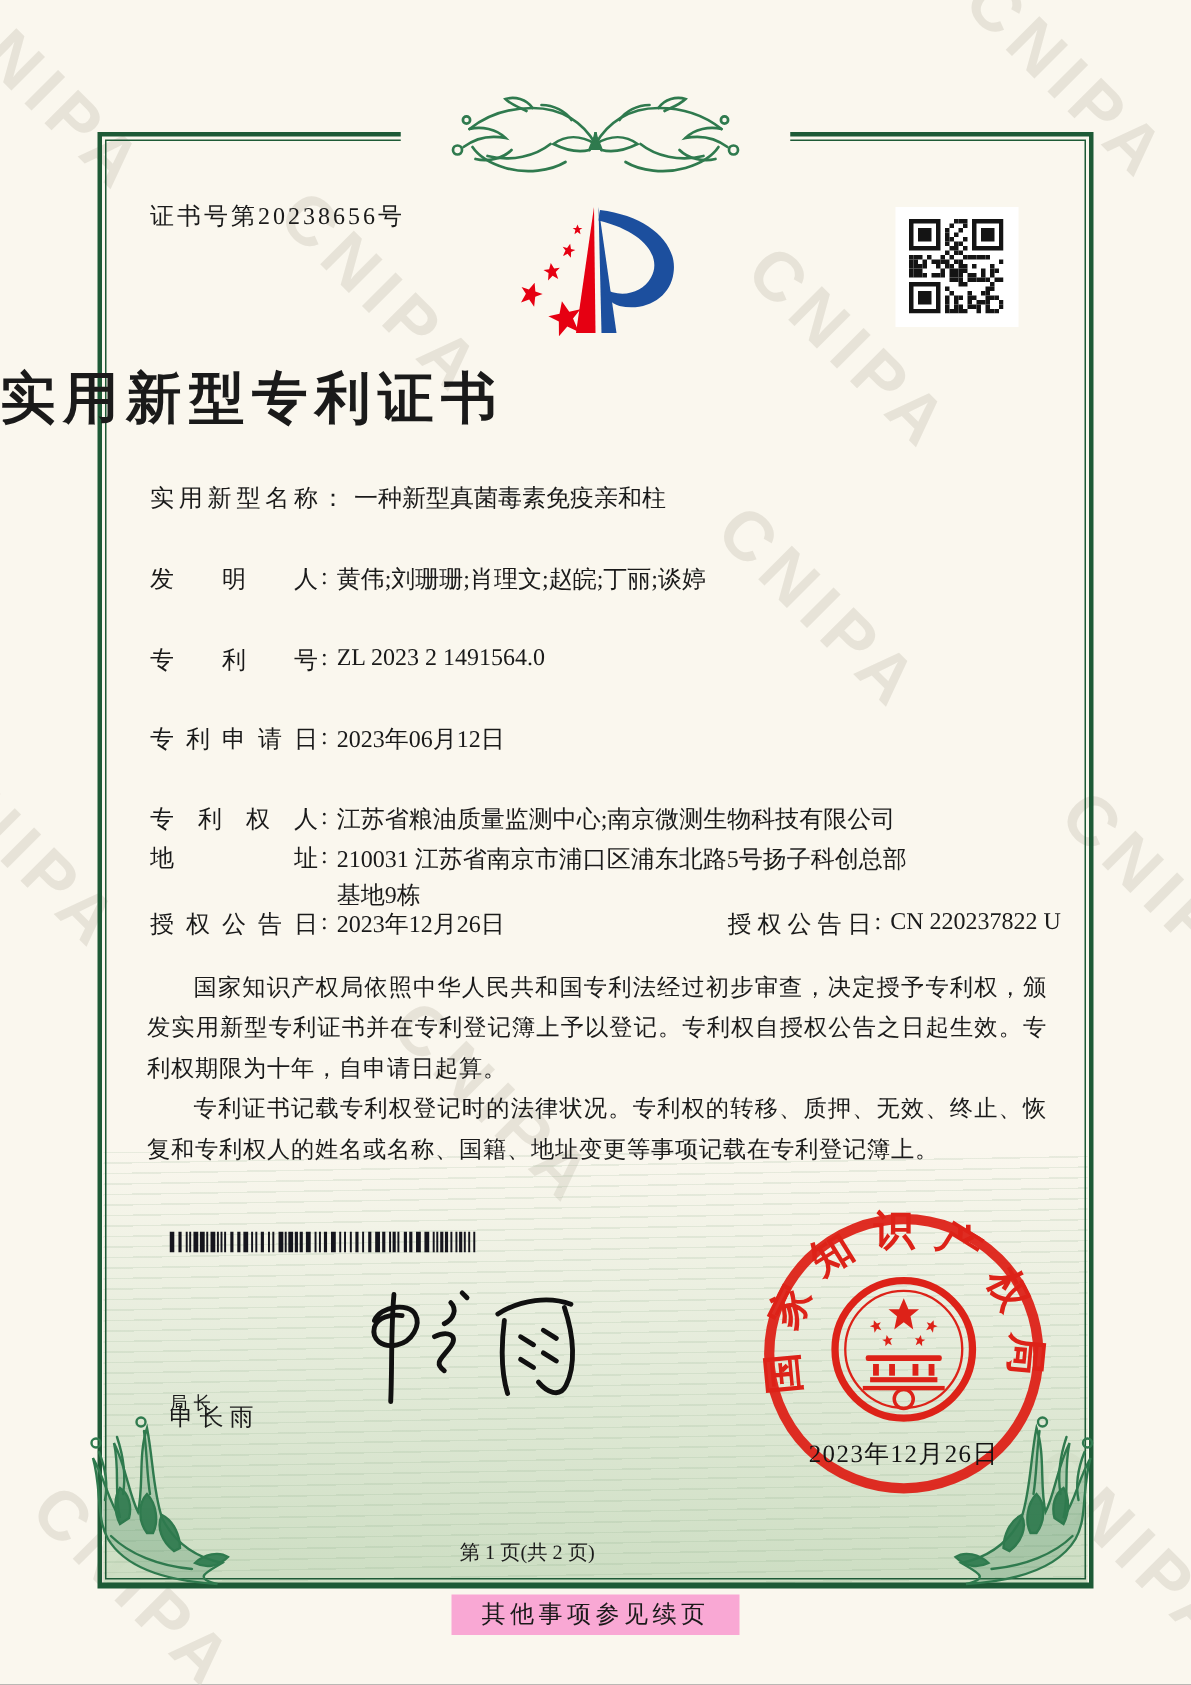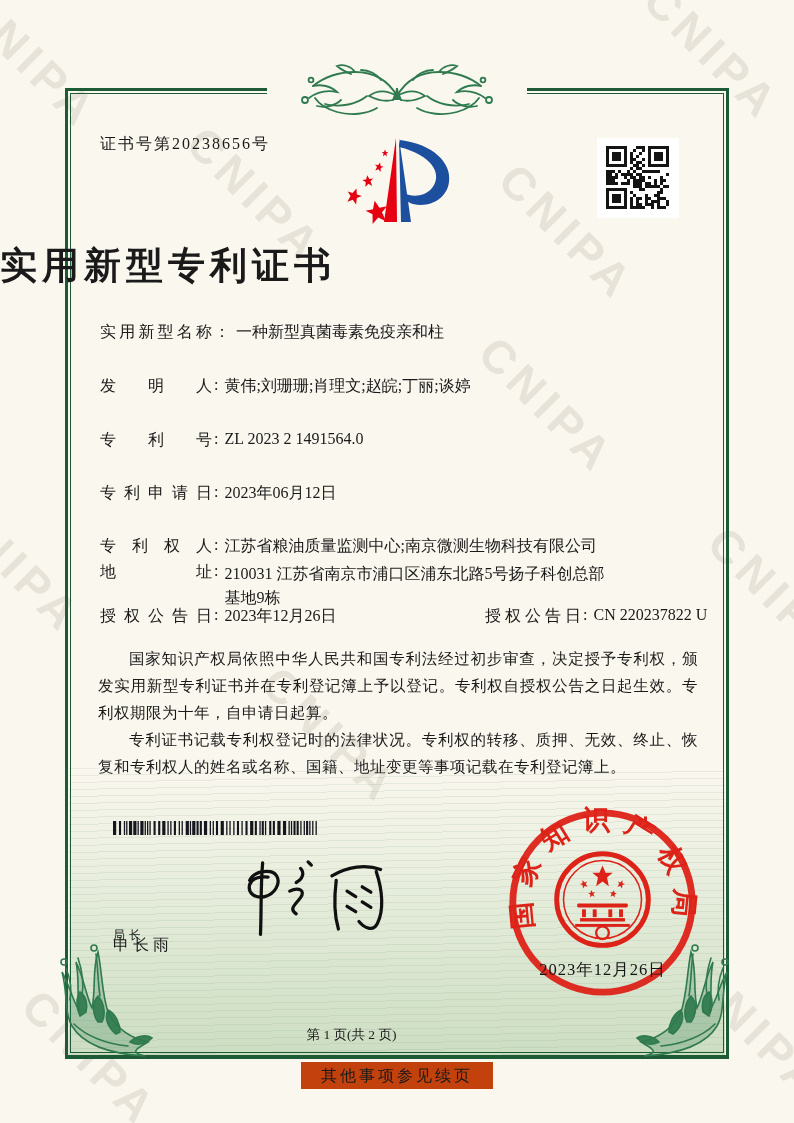--- a/index.html
+++ b/index.html
@@ -59,21 +59,21 @@
   .barcode{position:absolute; left:113px; top:821px; z-index:5;}
   
   .sig-title{position:absolute; left:113px; top:882px; font-size:12px; letter-spacing:4px; z-index:5; font-family:"Liberation Sans","DejaVu Sans",sans-serif;margin-top:45px;}
   .sig-name{position:absolute; left:113px; top:914px; font-size:16px; letter-spacing:4px; z-index:5; font-family:"Liberation Sans","DejaVu Sans",sans-serif;margin-top:21px;}
   .sig-script{position:absolute; left:225px; top:850px; z-index:5;}
   
   .seal{position:absolute; left:505px; top:805px; z-index:6;}
   
   .page-info{position:absolute; left:0; width:703px; top:1026px; text-align:center; font-size:13.5px; z-index:5;}
   .footer-note{position:absolute; left:0; width:794px; top:1066px; text-align:center; z-index:5;}
-  .footer-note span{background:#c2410c; padding:5px 20px; font-size:16px; letter-spacing:3px;}
+  .footer-note span{background:#f9a8d4; padding:5px 20px; font-size:16px; letter-spacing:3px;}
 </style>
 </head>
 <body>
 
 <div class="page">
 
   <div class="wm" style="left:30px; top:60px;">CNIPA</div>
   <div class="wm" style="left:712px; top:52px;">CNIPA</div>
   <div class="wm" style="left:255px; top:195px;">CNIPA</div>
   <div class="wm" style="left:567px; top:232px;">CNIPA</div>

